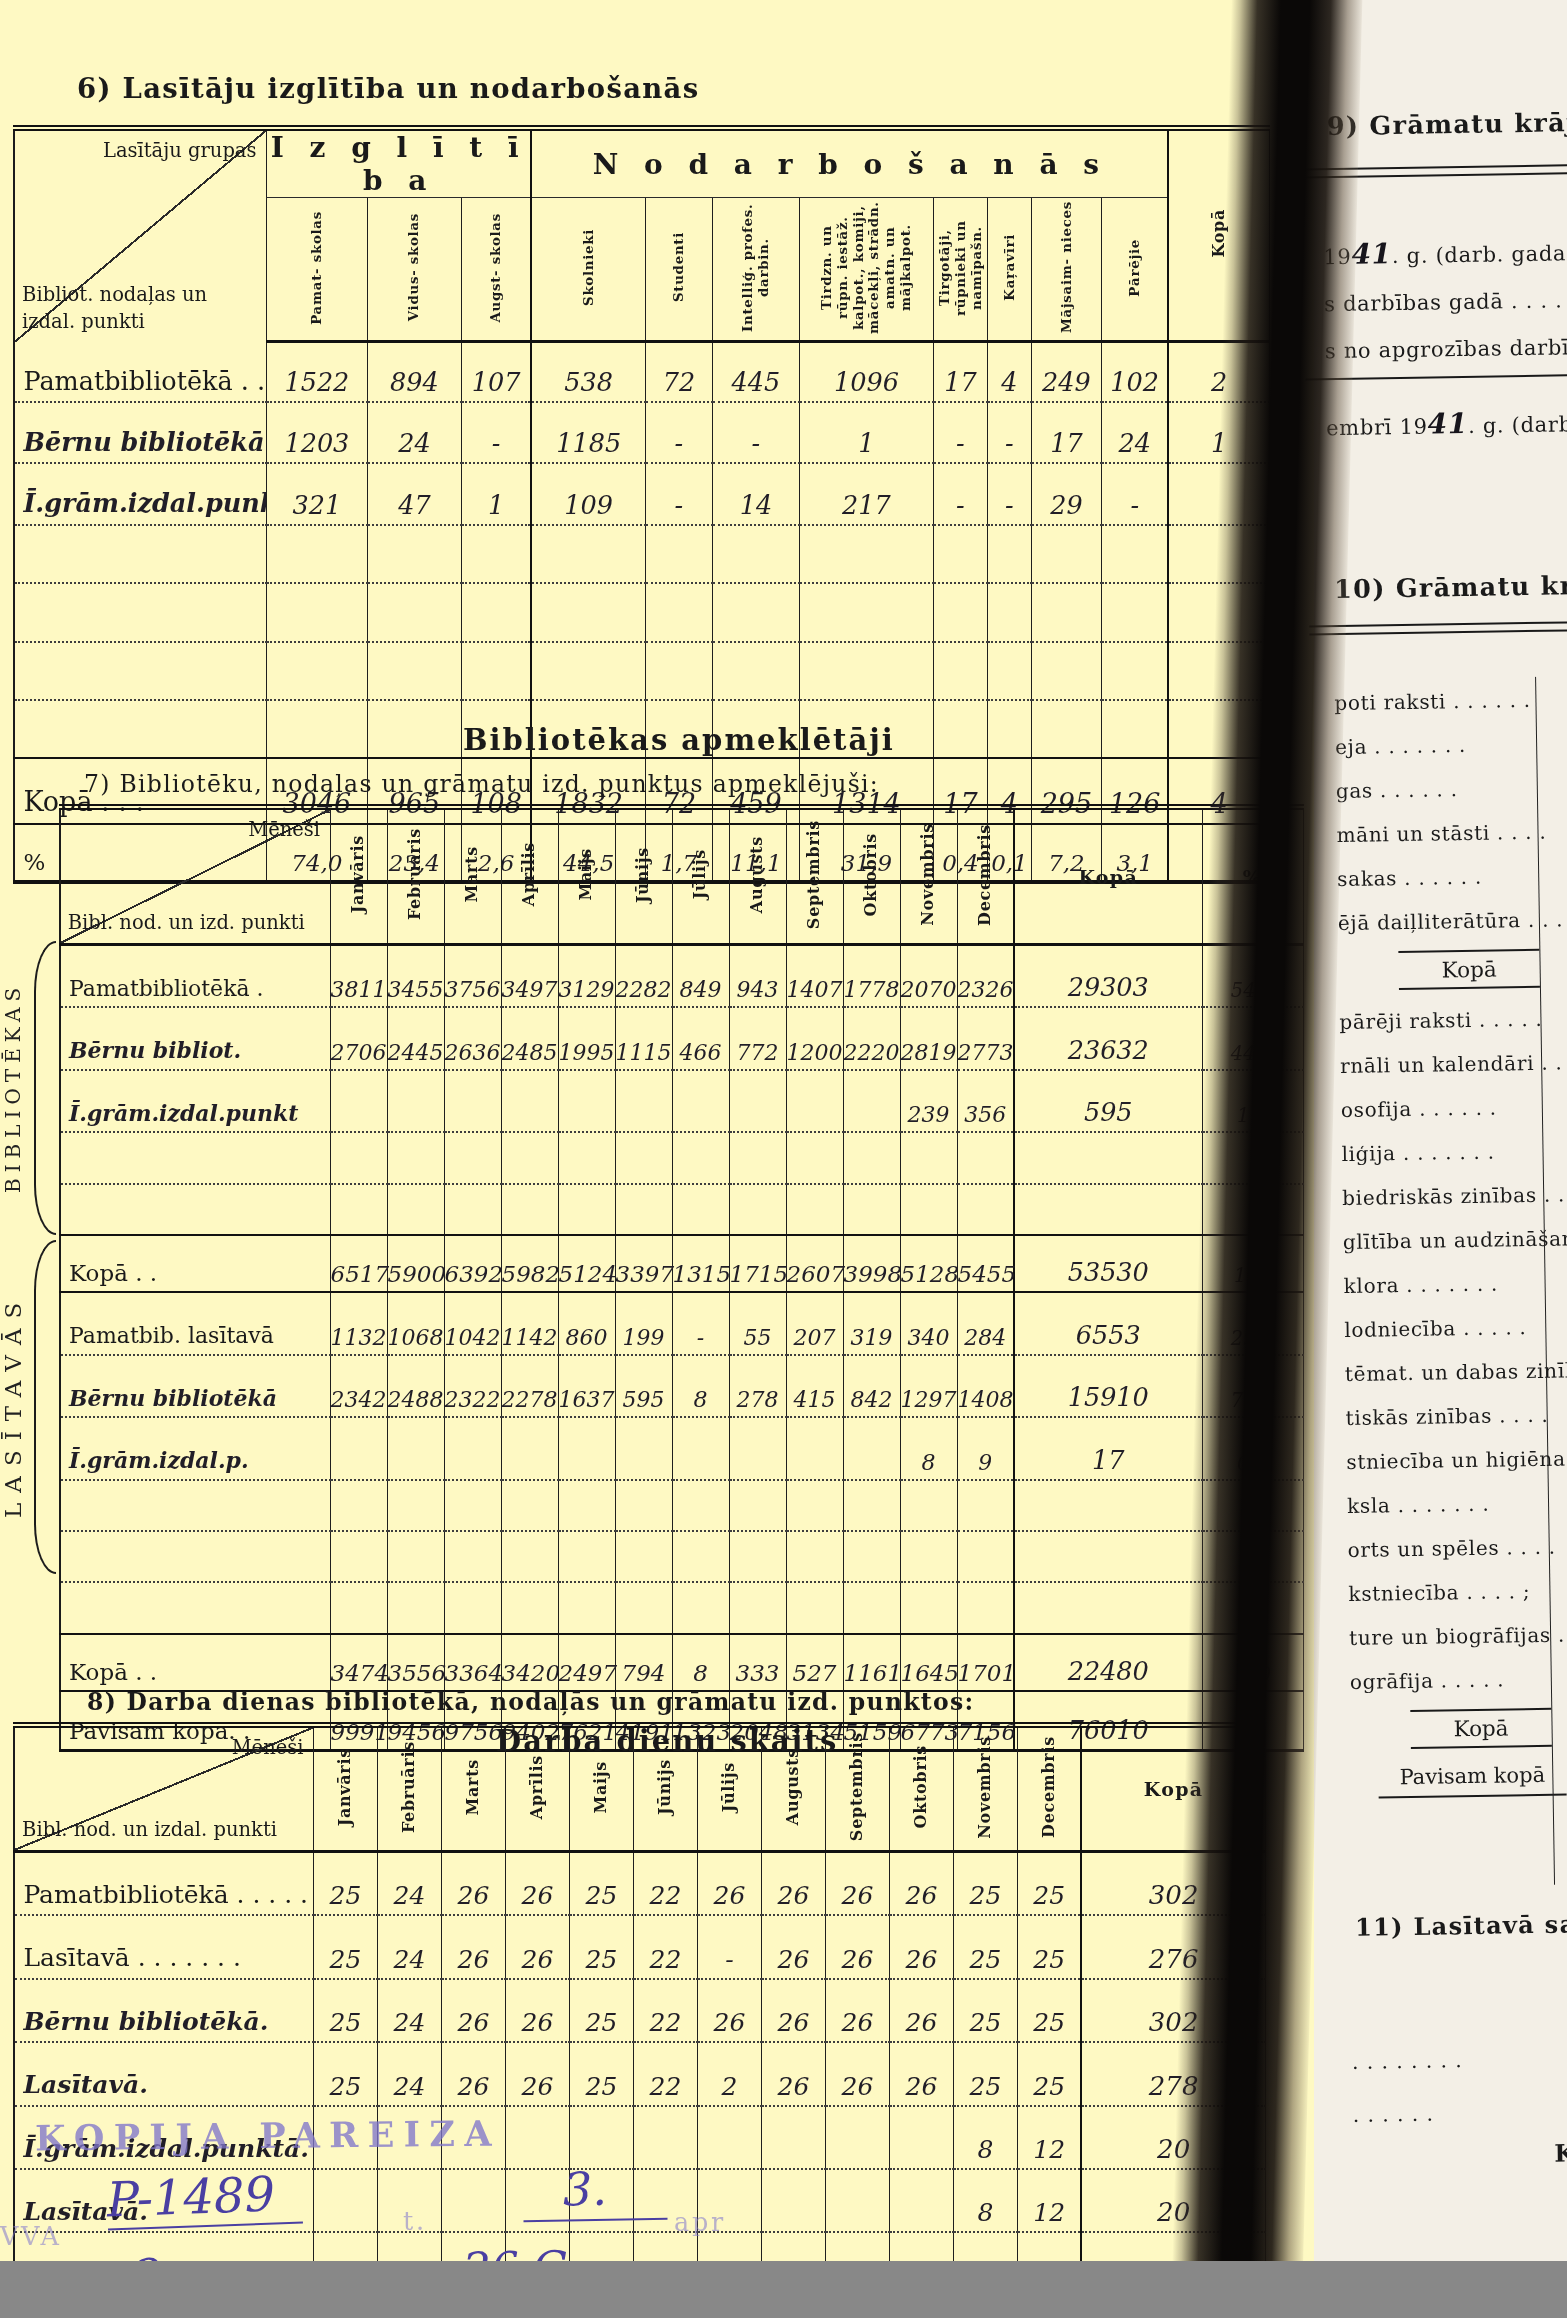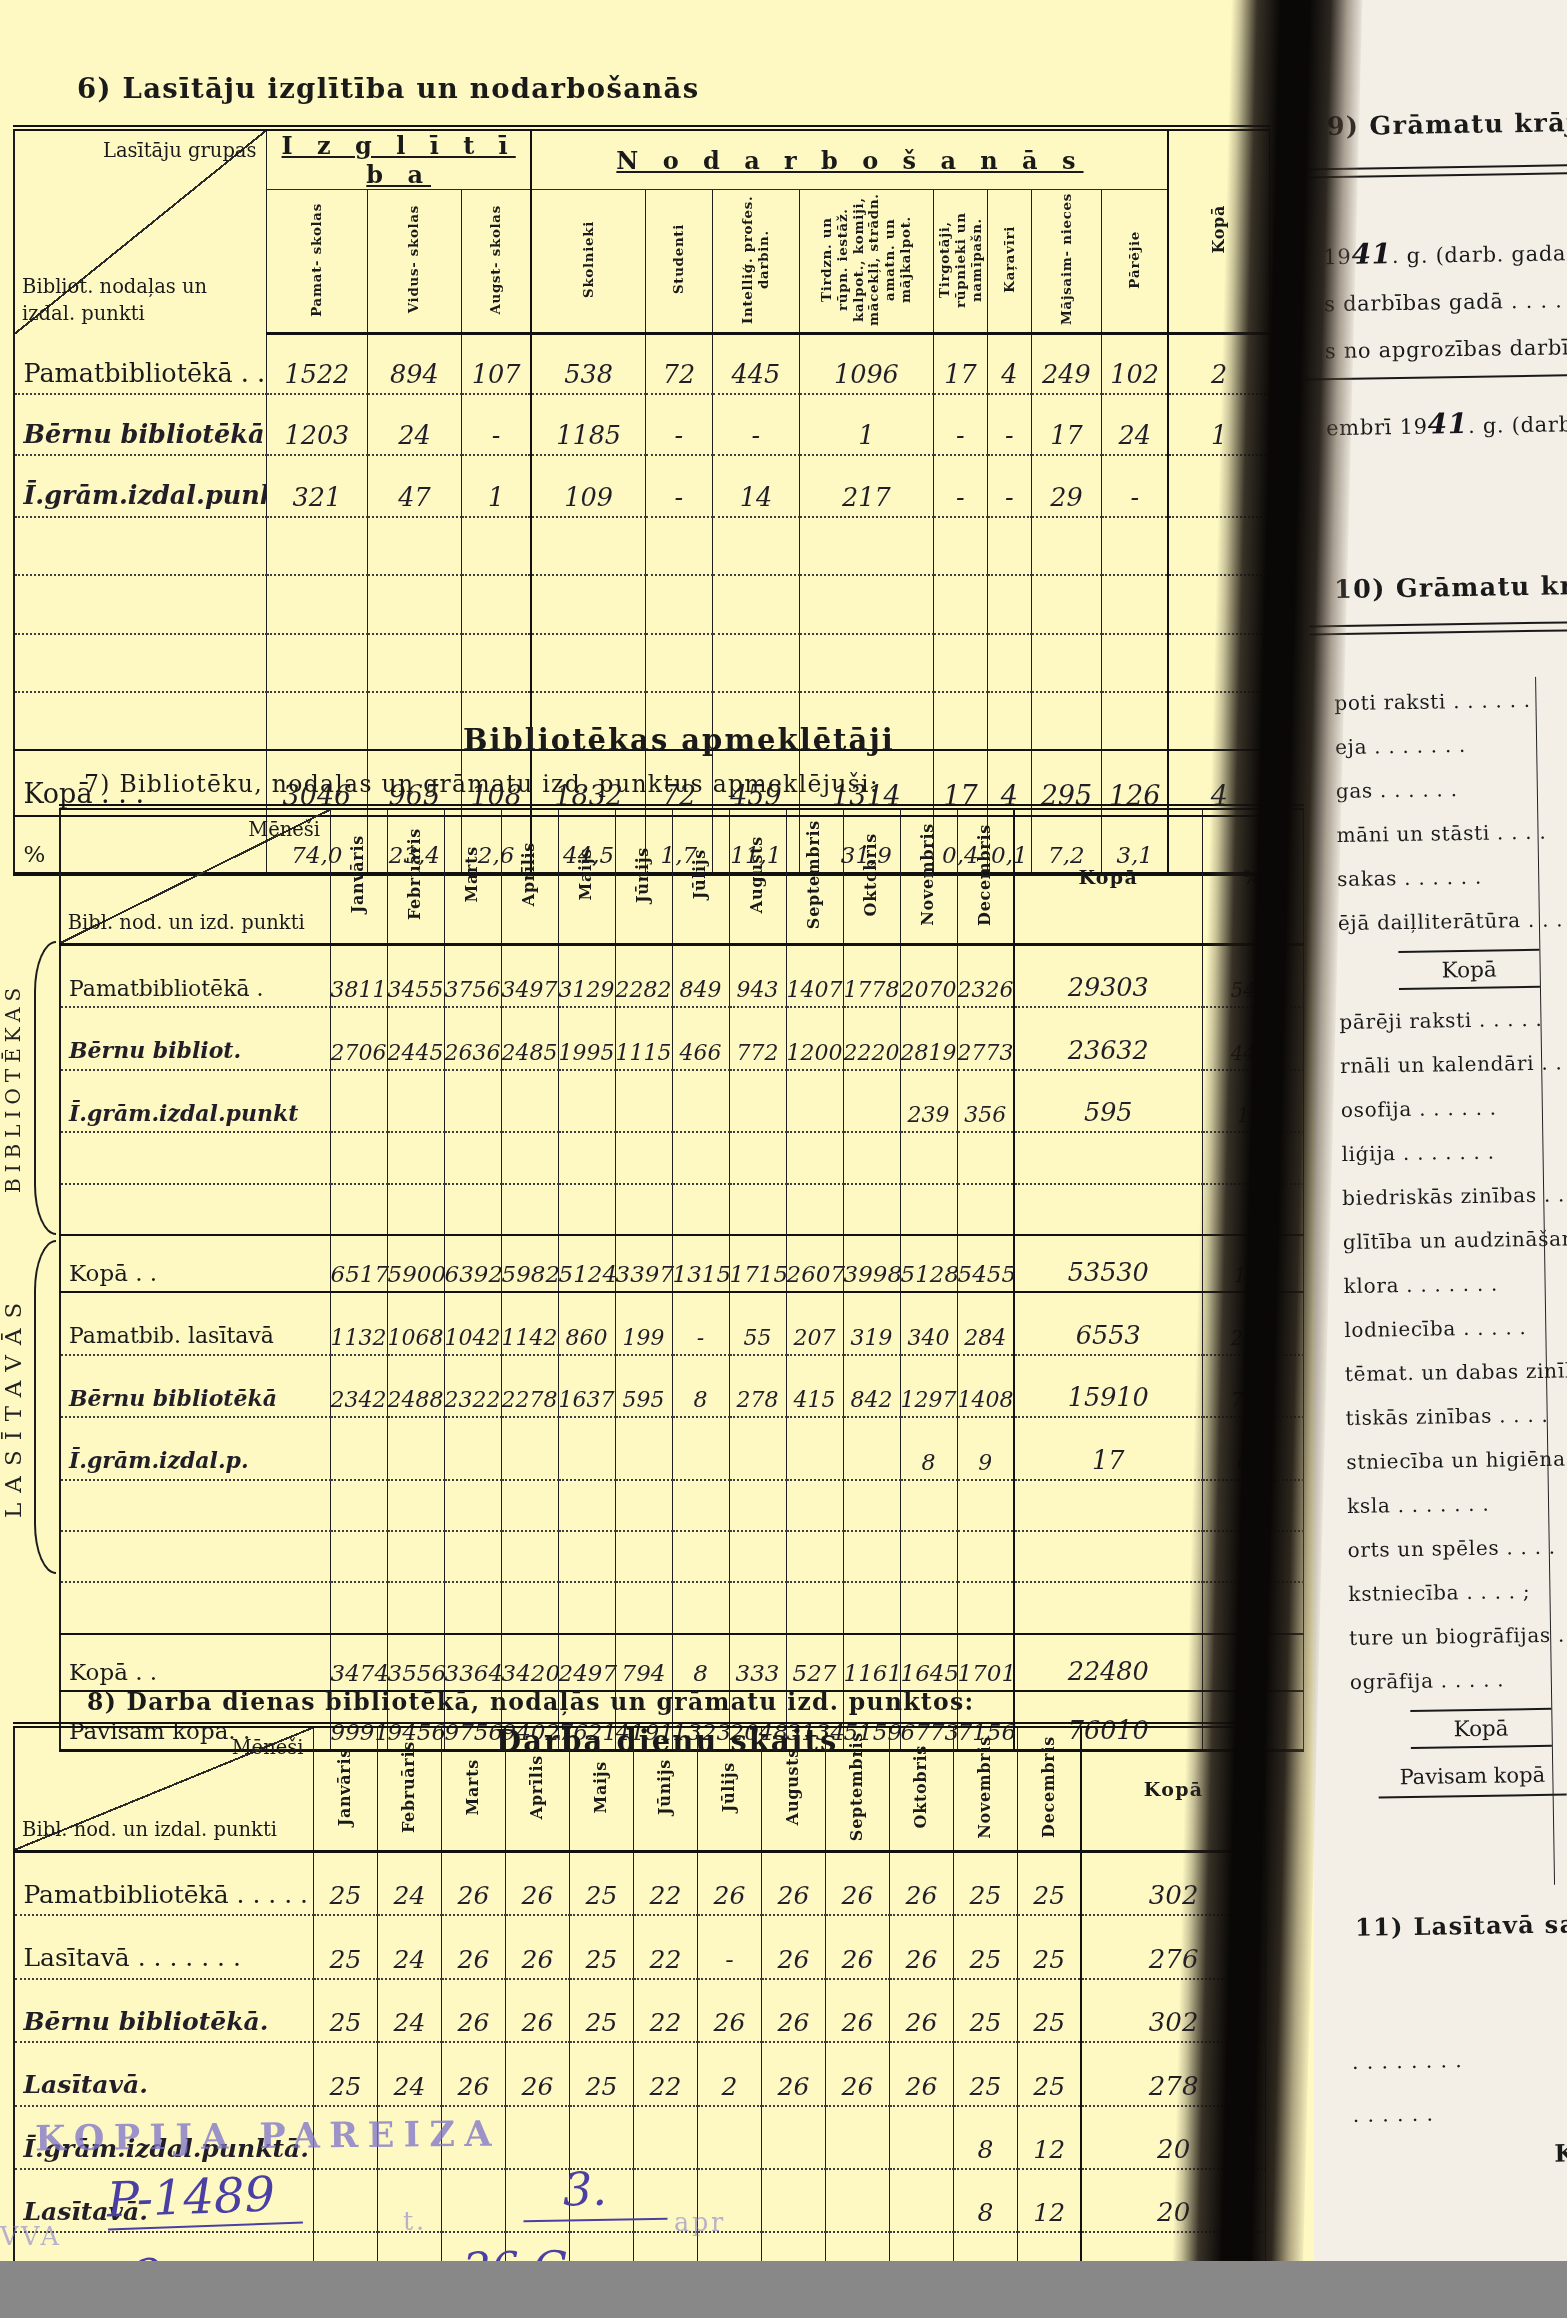--- a/index.html
+++ b/index.html
@@ -17,21 +17,21 @@
         border-top:6.7px double #111;border-left:2px solid #1b1b1b;border-right:1.3px solid #1b1b1b;padding-left:36px;}
   th,td{border-left:1.3px solid #1f1f1f;padding:0;}
   th{font-weight:bold;}
   .gsep{border-left:2.7px solid #111 !important;}
   .vtxt{writing-mode:vertical-rl;transform:rotate(180deg);display:inline-block;
         line-height:1.18;letter-spacing:0.7px;}
   th.vert{vertical-align:middle;text-align:center;font-size:16px;}
   th.vert .vtxt{max-height:131px;}
   th.vert.sm{font-size:14.8px;}
   th.vert.sm .vtxt{max-height:134px;font-size:13.4px;}
-  .ghead{font-size:24px;letter-spacing:8px;border-bottom:1.3px solid #2a2a2a;height:35px;text-align:center;text-decoration:underline;}
+  .ghead{font-size:28px;letter-spacing:8px;border-bottom:1.3px solid #2a2a2a;height:35px;text-align:center;}
   .kopa-h,.pct-h{font-size:19px;text-align:center;vertical-align:middle;letter-spacing:1.3px;}
   .corner{position:relative;
      background:linear-gradient(to bottom right,transparent calc(50% - 1.3px),#2a2a2a calc(50% - 1.3px),#2a2a2a calc(50% + 0.7px),transparent calc(50% + 0.7px));}
   .corner .c-top{position:absolute;top:6.7px;right:9.4px;font-size:19.5px;font-weight:normal;text-align:right;line-height:1.3;}
   .corner .c-bot{position:absolute;bottom:6.7px;left:6.7px;font-size:19.5px;font-weight:normal;text-align:left;line-height:1.35;}
   td.lbl{font-size:20px;text-align:left;padding-left:8px;white-space:nowrap;overflow:hidden;vertical-align:bottom;padding-bottom:5.4px;}
   td.lbl.hw-lbl{font-family:"DejaVu Serif",serif;font-style:italic;font-size:23.5px;color:#211e27;font-weight:bold;}
   td.val{text-align:center;vertical-align:bottom;padding-bottom:4px;}
   .hw{font-family:"DejaVu Serif",serif;font-style:italic;color:#211e27;}
   .data-row td,.empty-row td{border-bottom:2px dotted #3d3d3d;}

